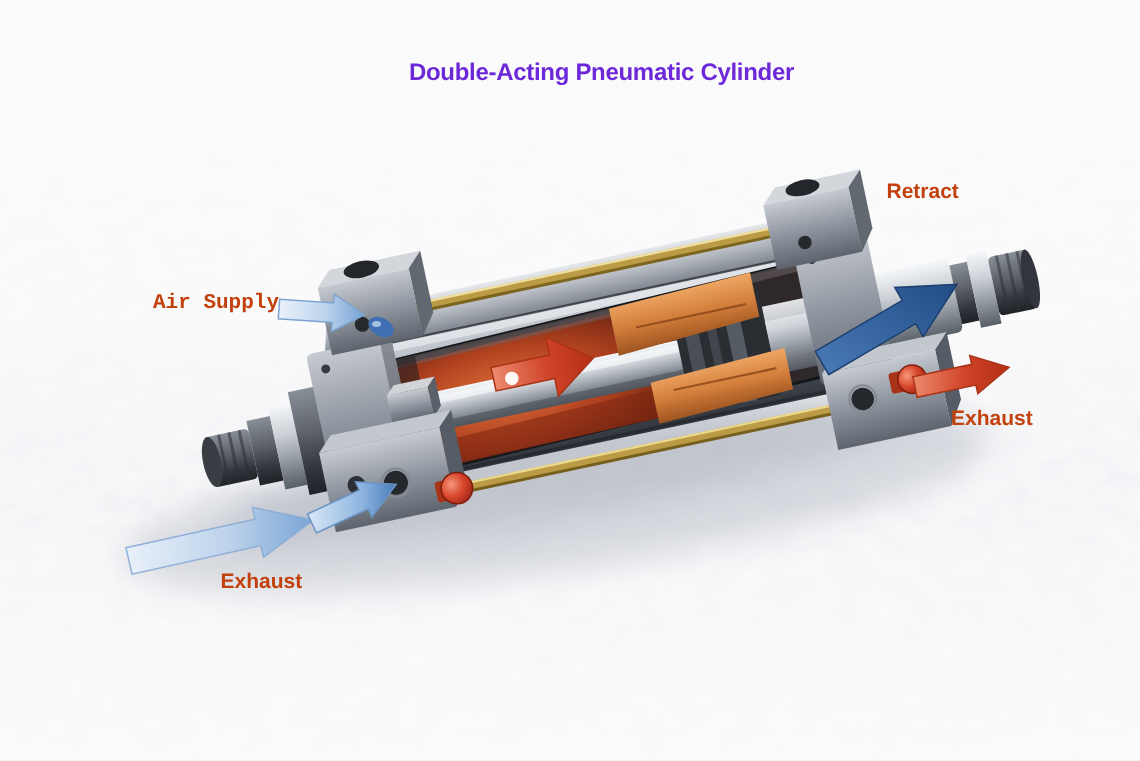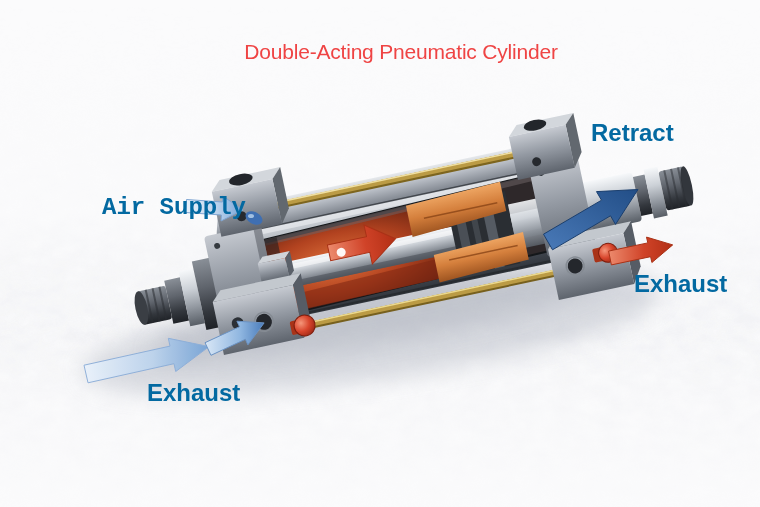--- a/index.html
+++ b/index.html
@@ -3,25 +3,25 @@
 <meta charset="utf-8">
 <style>
   html,body{margin:0;padding:0;background:#e9eaec;}
   .canvas{
     position:relative;width:760px;height:507px;overflow:hidden;
     background:#fbfbfc;font-family:"Liberation Sans",sans-serif;
   }
   .scene{position:absolute;left:0;top:0;}
   .title{
     position:absolute;left:401px;top:40px;transform:translateX(-50%);
-    font-size:21px;font-weight:400;color:#ef4444;letter-spacing:-0.2px;
+    font-size:16px;font-weight:700;color:#6d28d9;letter-spacing:-0.2px;
     white-space:nowrap;z-index:5;
   }
   .lbl{
-    position:absolute;font-size:24px;font-weight:700;color:#0369a1;
+    position:absolute;font-size:14px;font-weight:700;color:#c2410c;
     white-space:nowrap;z-index:5;
   }
   .lbl-air{left:102px;top:194px;font-family:Liberation Mono, monospace;}
   .lbl-retract{left:591px;top:119px;}
   .lbl-exh-r{left:634px;top:270px;}
   .lbl-exh-bl{left:147px;top:379px;}
 </style>
 </head>
 <body>
 

